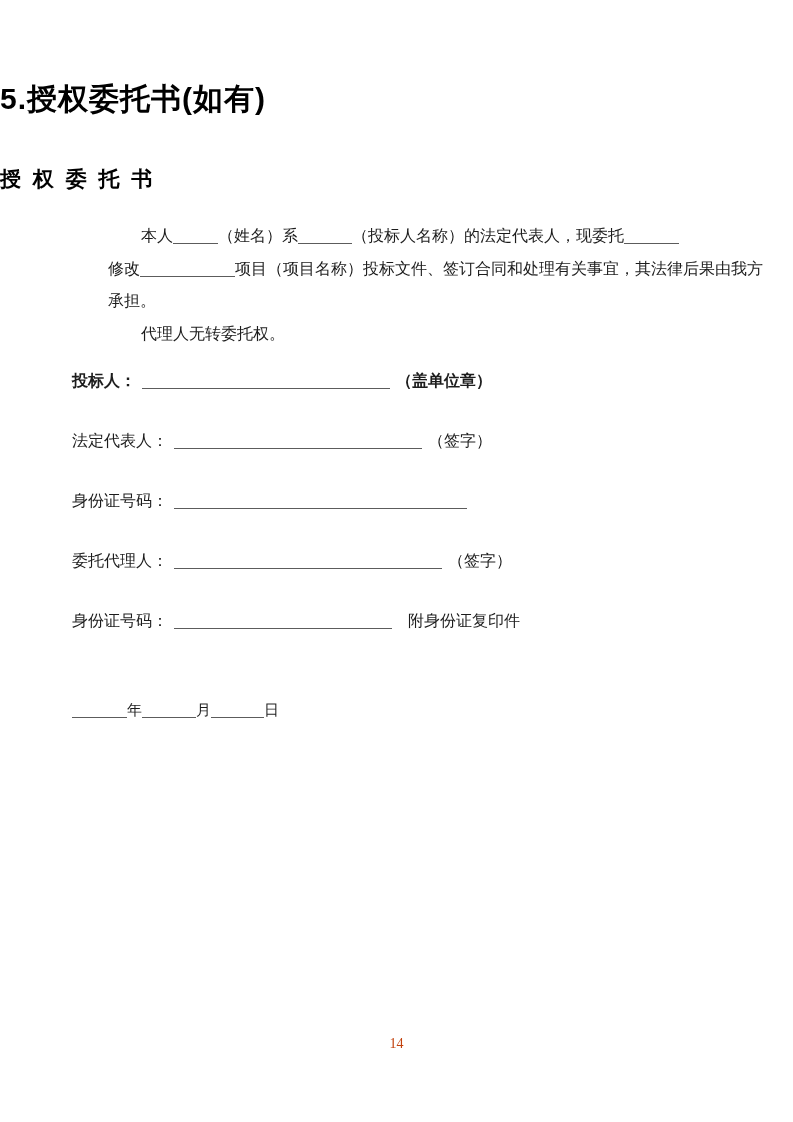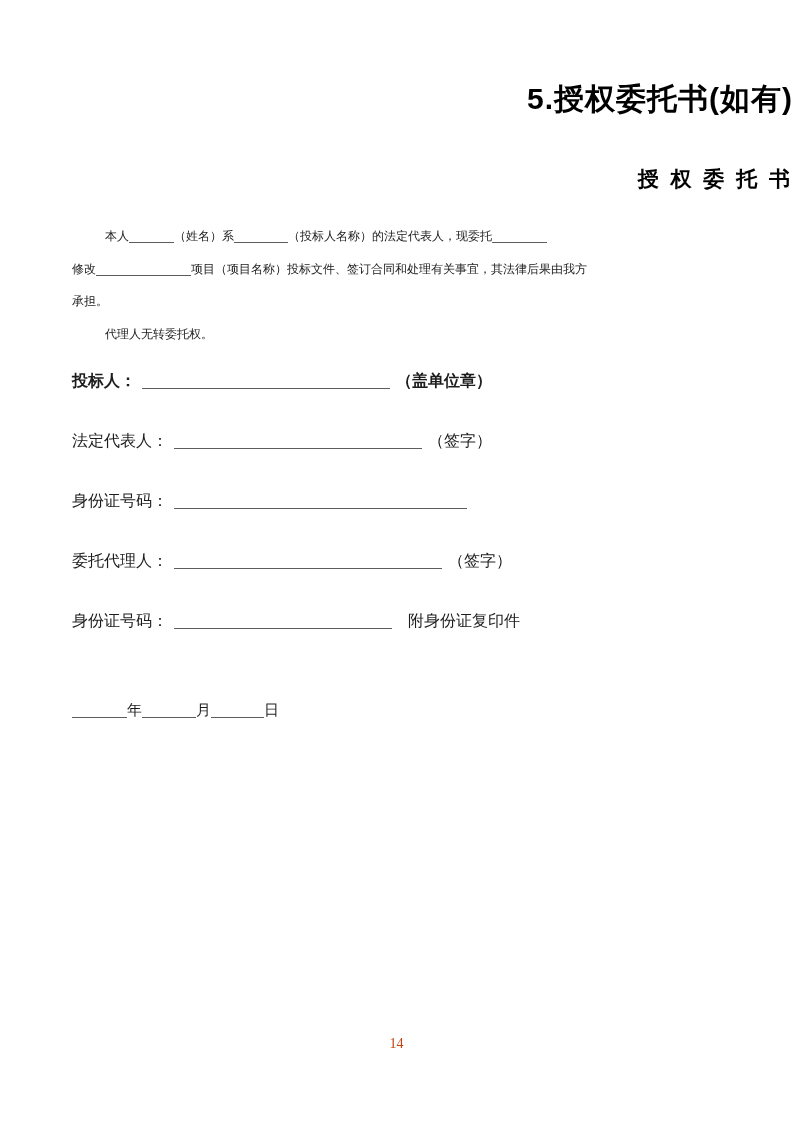--- a/index.html
+++ b/index.html
@@ -12,41 +12,41 @@
     width: 793px;
     height: 1122px;
     margin: 0 auto;
     background: #ffffff;
     color: #1c1c1c;
     font-family: "Liberation Serif", "DejaVu Serif", serif;
     overflow: hidden;
   }
   .section-title {
     padding-top: 82px;
-    text-align: right;
+    text-align: left;
     font-family: "Liberation Sans", "DejaVu Sans", sans-serif;
     font-weight: 700;
     font-size: 30px;
     line-height: 34px;
     letter-spacing: 1px;
     color: #000000;
   }
   .doc-title {
     margin-top: 50px;
-    text-align: right;
+    text-align: left;
     font-family: "Liberation Sans", "DejaVu Sans", sans-serif;
     font-weight: 700;
     font-size: 21px;
     line-height: 26px;
     letter-spacing: 3px;
     color: #000000;
   }
   .body-text {
-    margin: 28px 58px 0 72px;
-    font-size: 12px;
+    margin: 28px 58px 0 108px;
+    font-size: 16px;
     line-height: 32.5px;
   }
   .pline { white-space: nowrap; }
   .indent { text-indent: 33px; }
   .blank {
     display: inline-block;
     height: 0;
     border-bottom: 1.4px solid #5c5c5c;
     vertical-align: -3px;
   }

